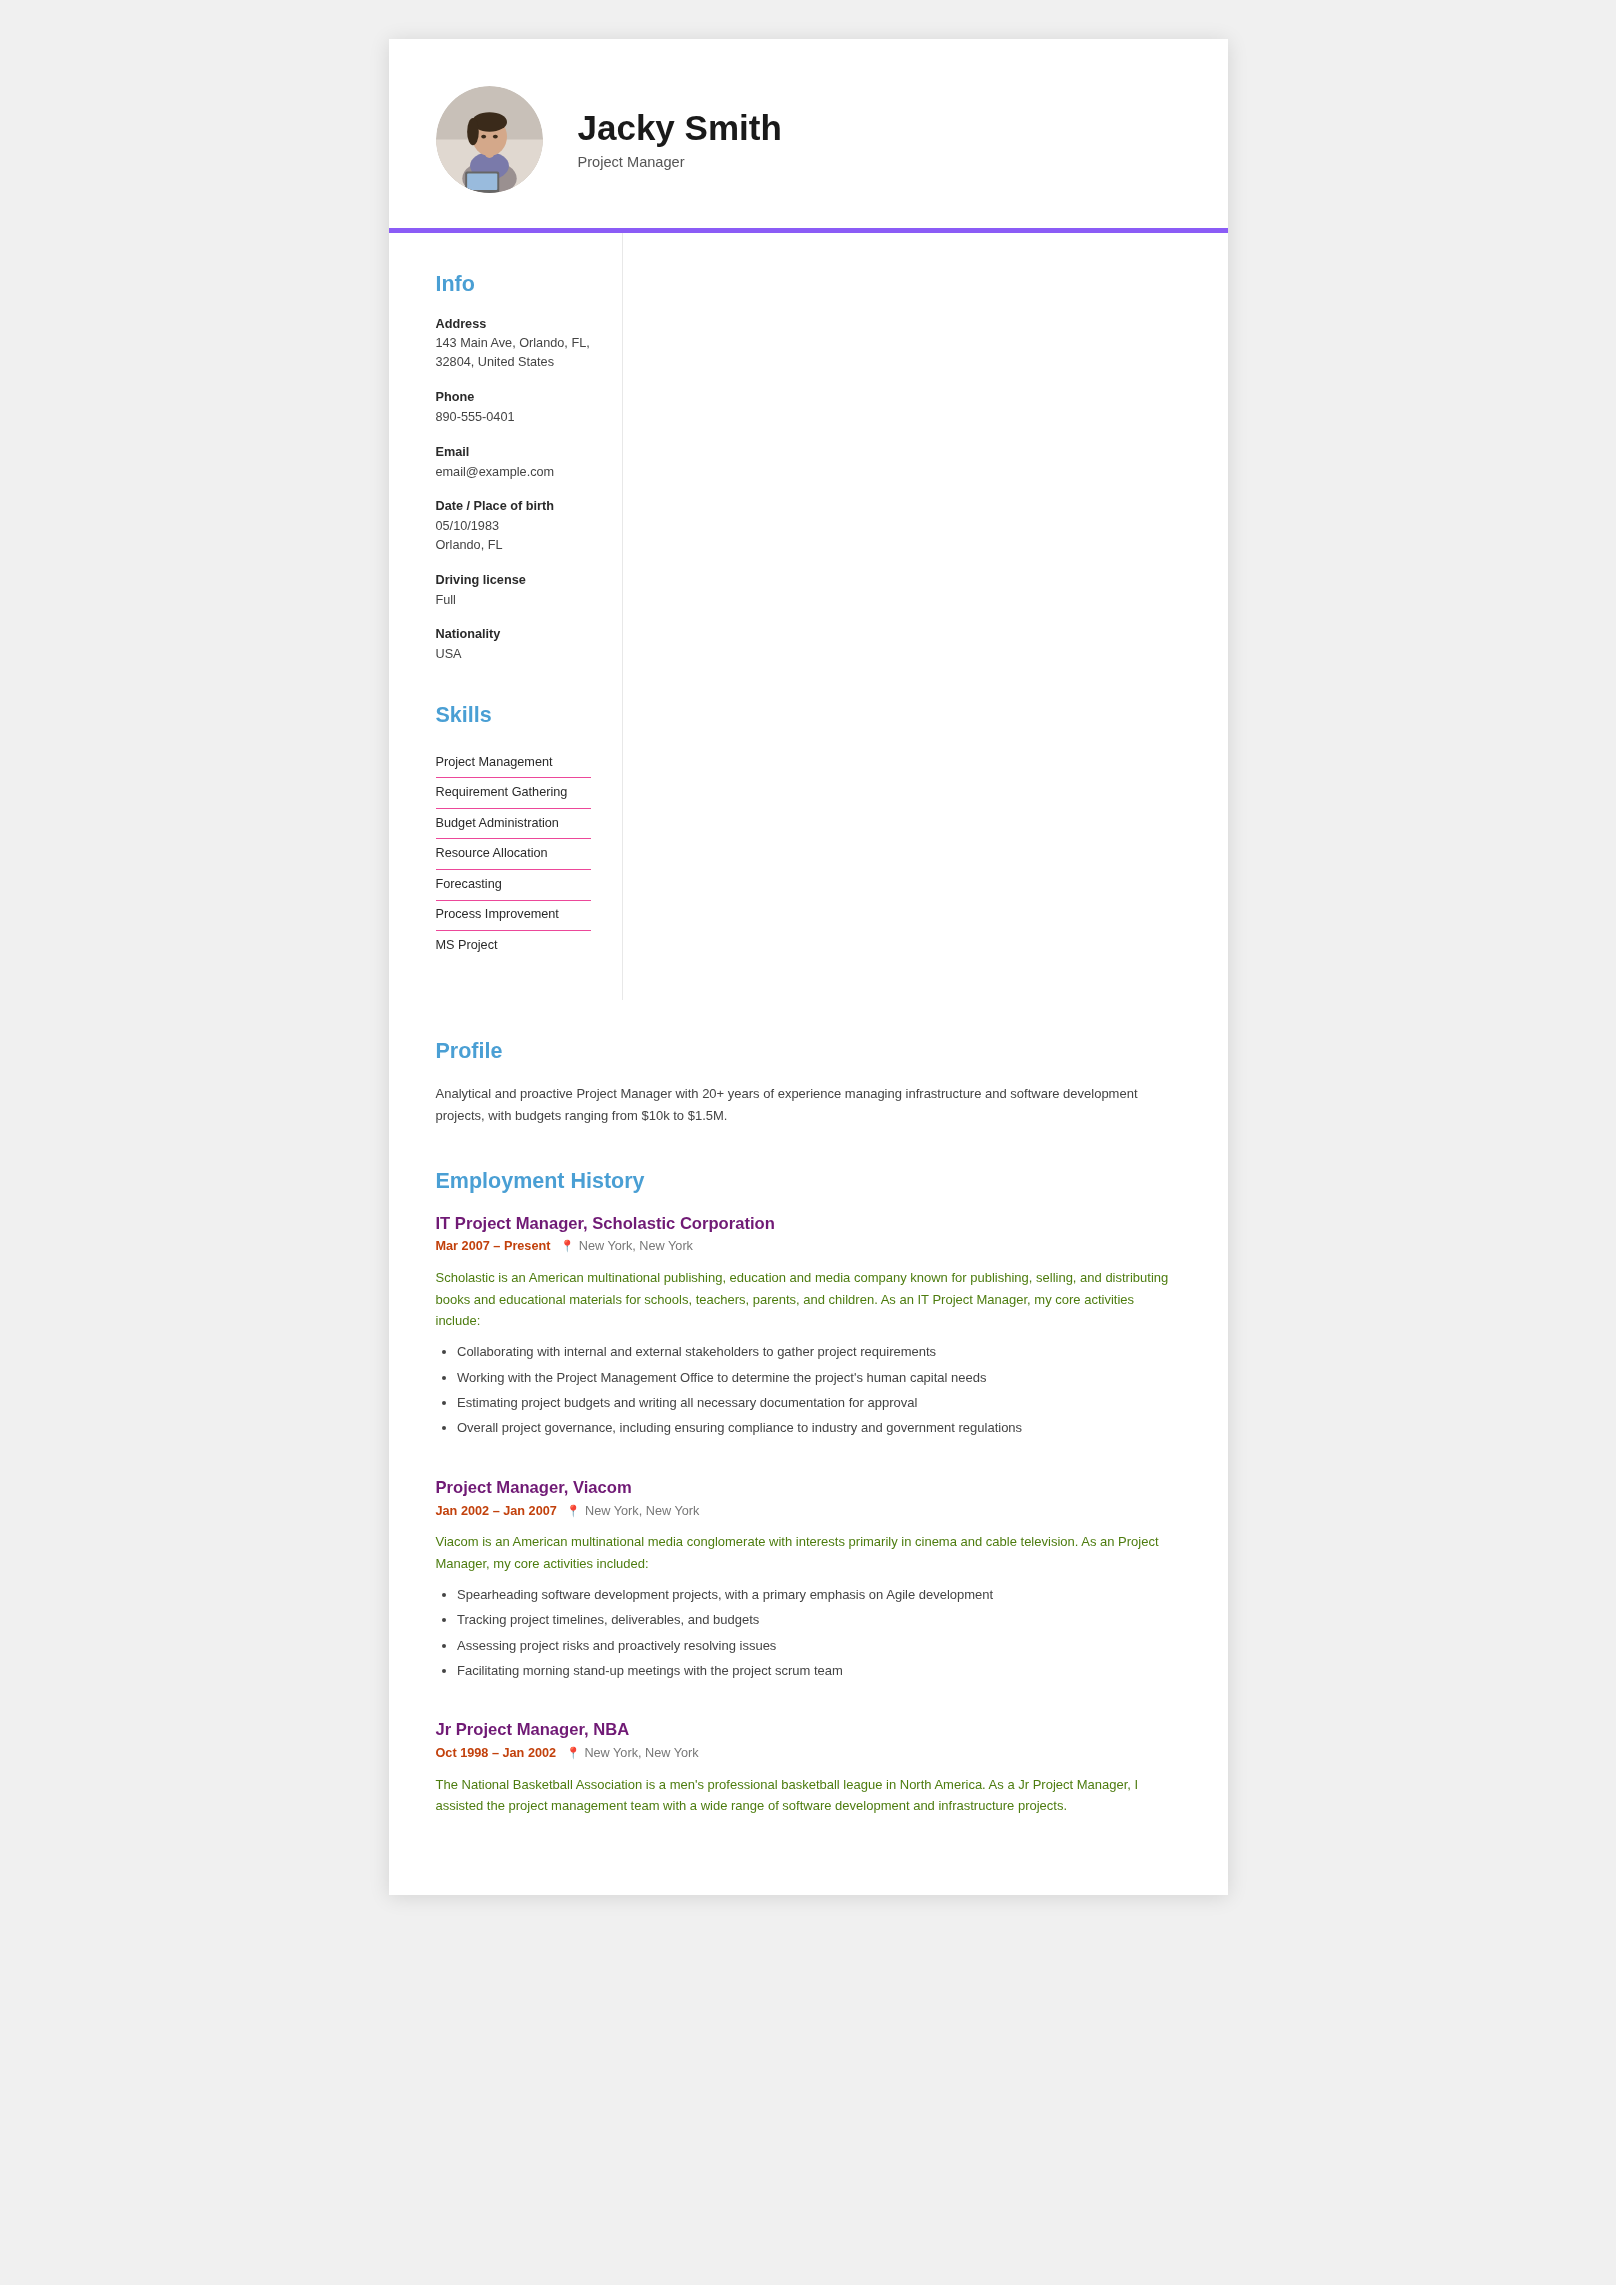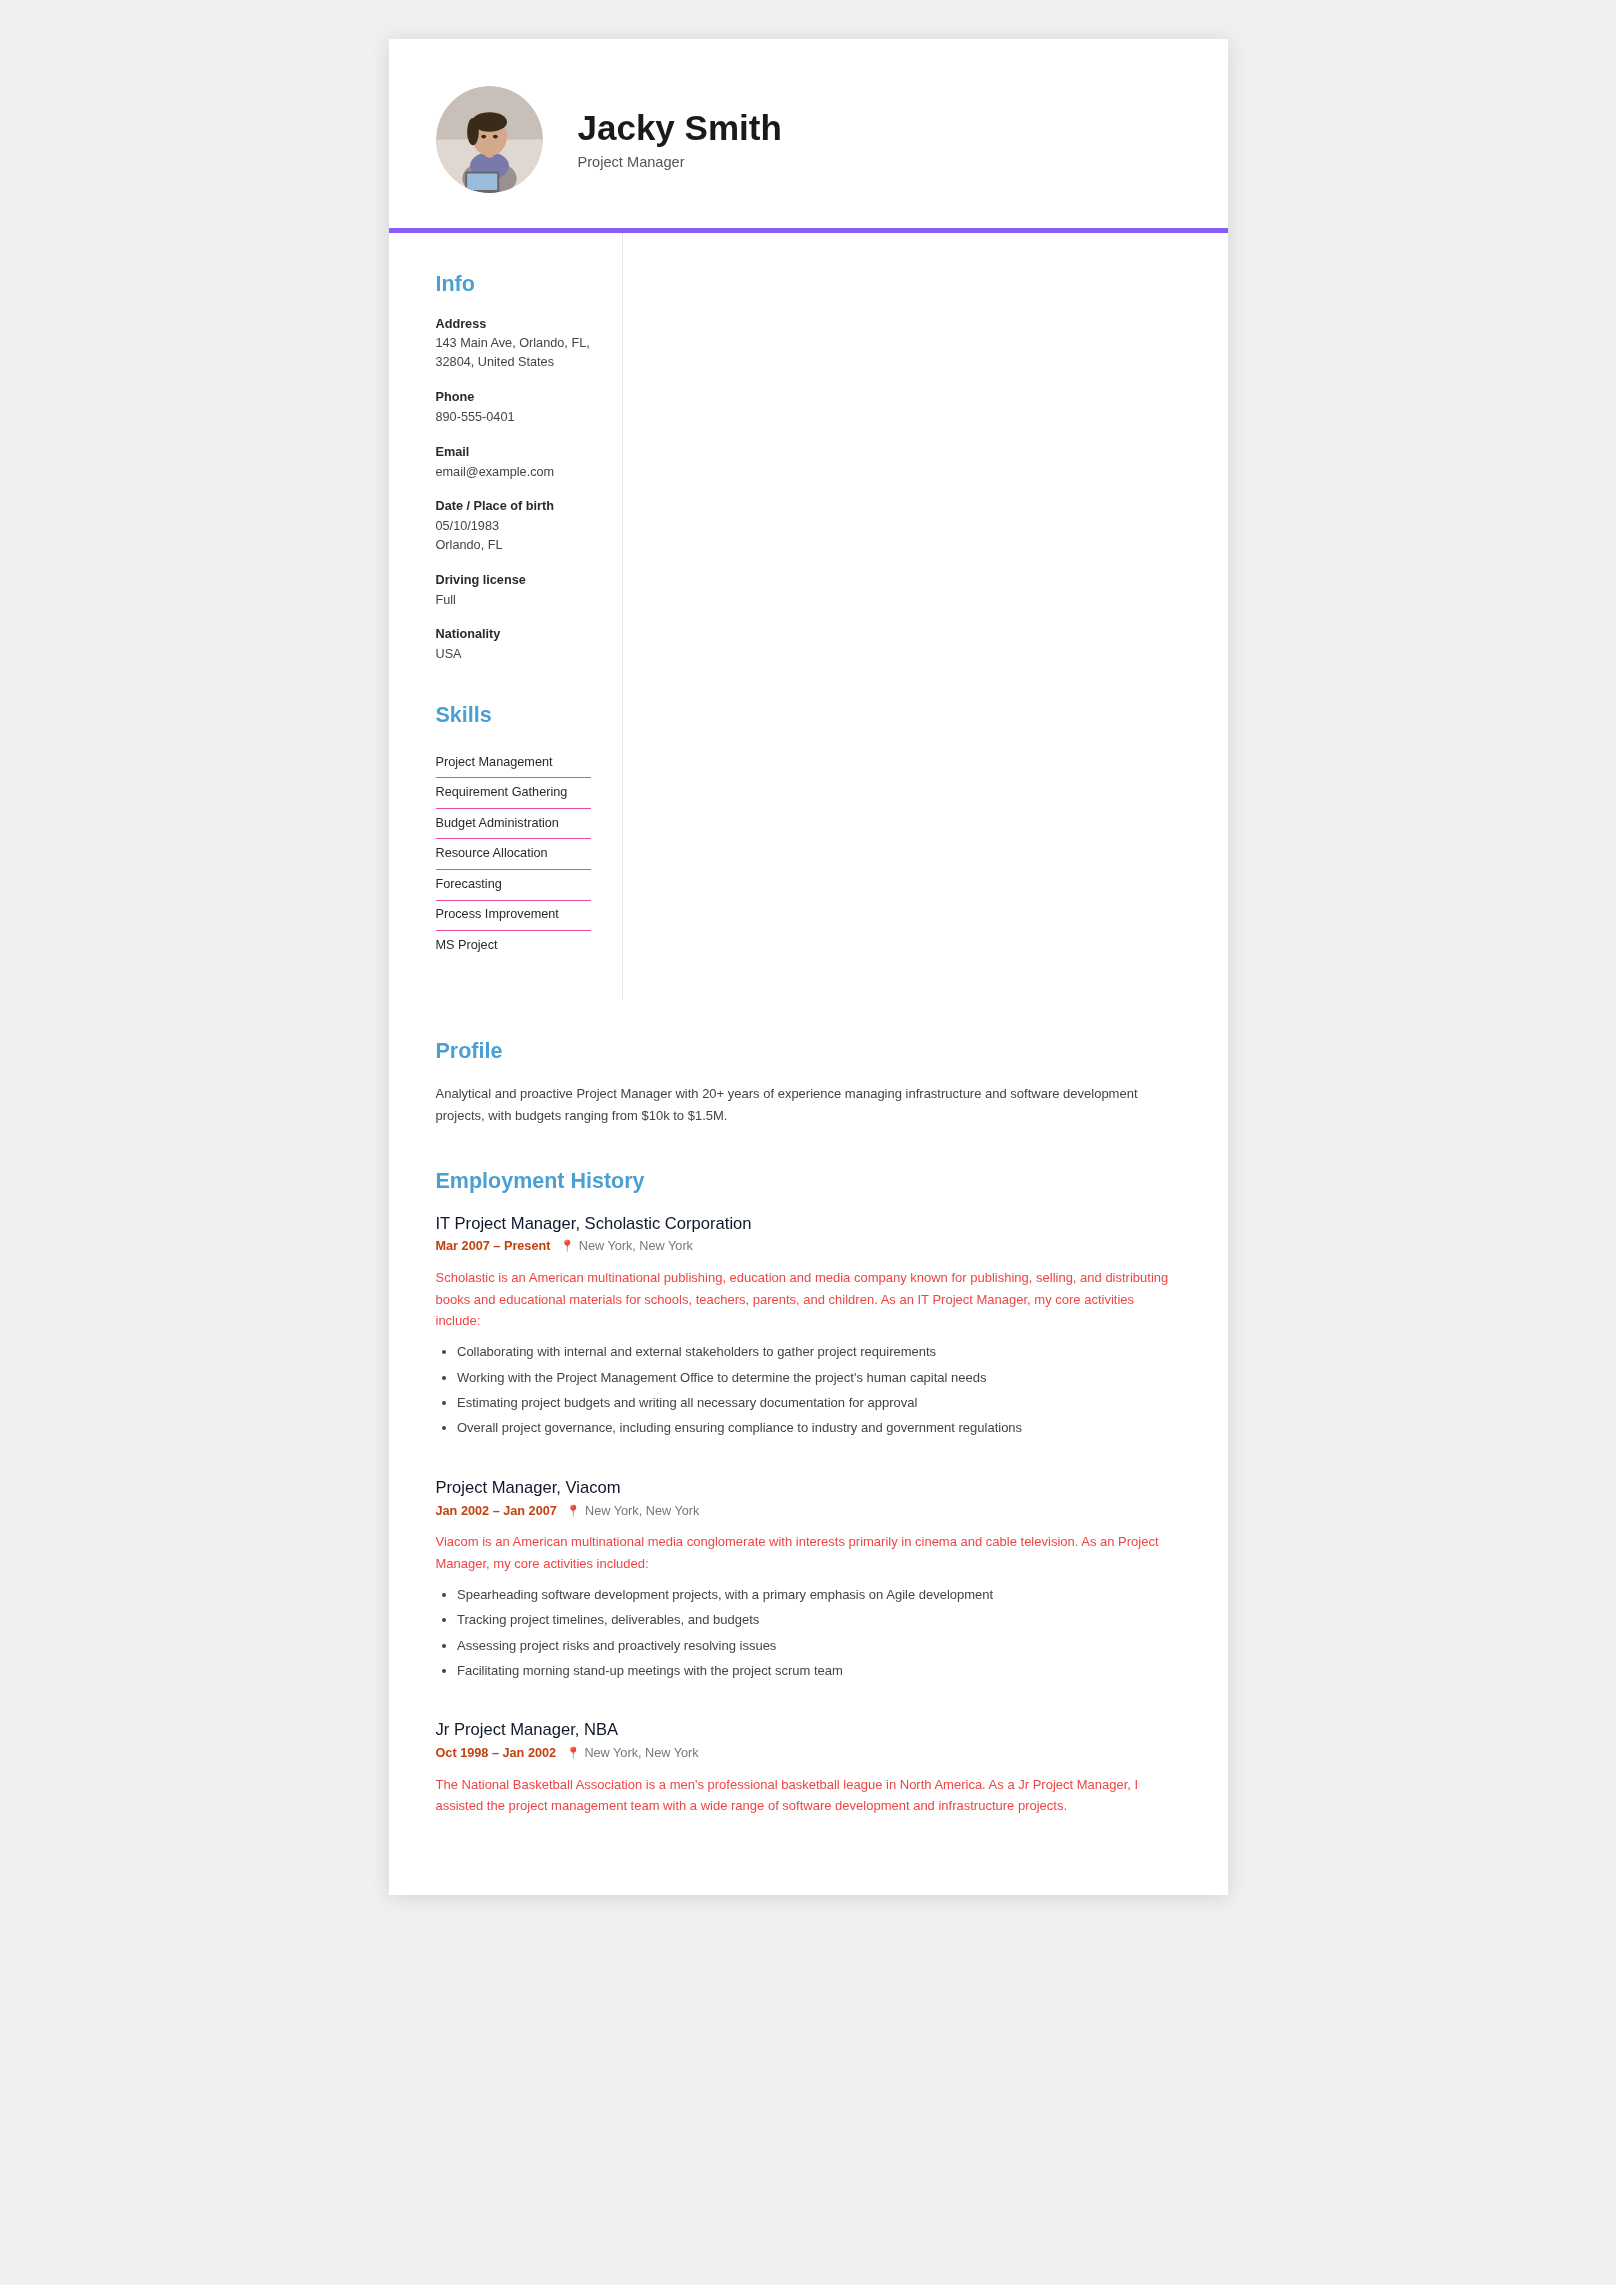--- a/index.html
+++ b/index.html
@@ -96,22 +96,22 @@
     .profile-section { margin-bottom: 43px; }
     .profile-text {
       font-size: 13px;
       color: #444;
       line-height: 1.65;
     }
     .employment-section { }
     .job-block { margin-bottom: 39px; }
     .job-title {
       font-size: 16.6px;
-      font-weight: 400;
-      color: #0f172a;
+      font-weight: 700;
+      color: #701a75;
       margin-bottom: 5.9px;
     }
     .job-meta {
       font-size: 12.7px;
       color: #666;
       margin-bottom: 13.7px;
       display: flex;
       align-items: center;
       gap: 0;
     }
@@ -125,21 +125,21 @@
       align-items: center;
       gap: 3.9px;
       color: #777;
     }
     .pin-icon {
       color: #aaa;
       font-size: 11.7px;
     }
     .job-desc {
       font-size: 13px;
-      color: #ef4444;
+      color: #4d7c0f;
       line-height: 1.65;
       margin-bottom: 9.8px;
     }
     .job-bullets {
       list-style: disc;
       padding-left: 21.5px;
     }
     .job-bullets li {
       font-size: 13px;
       color: #444;

